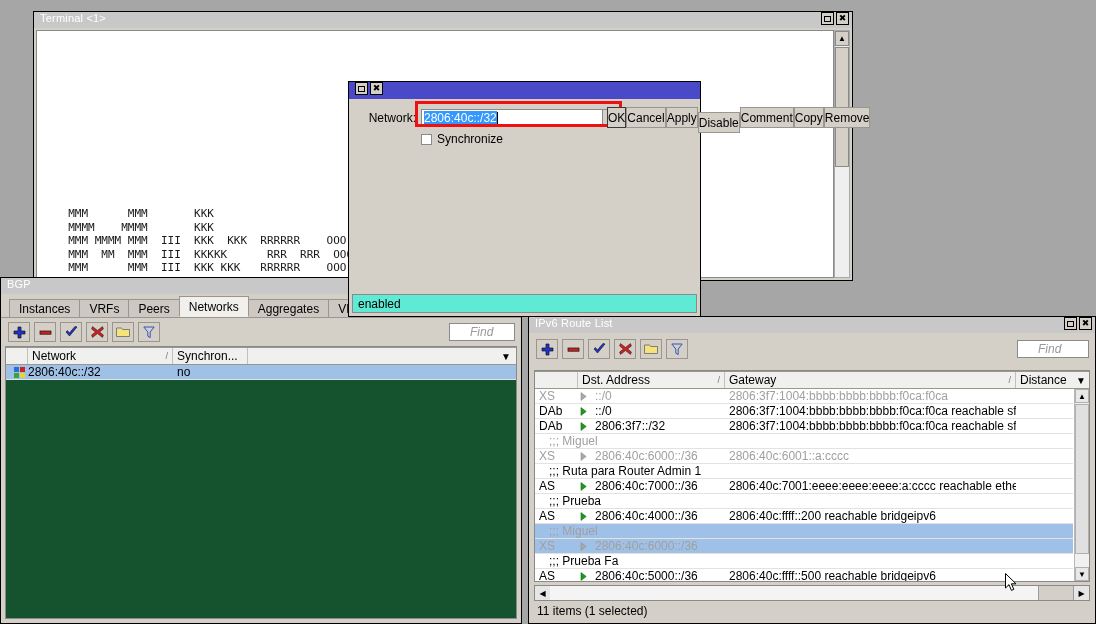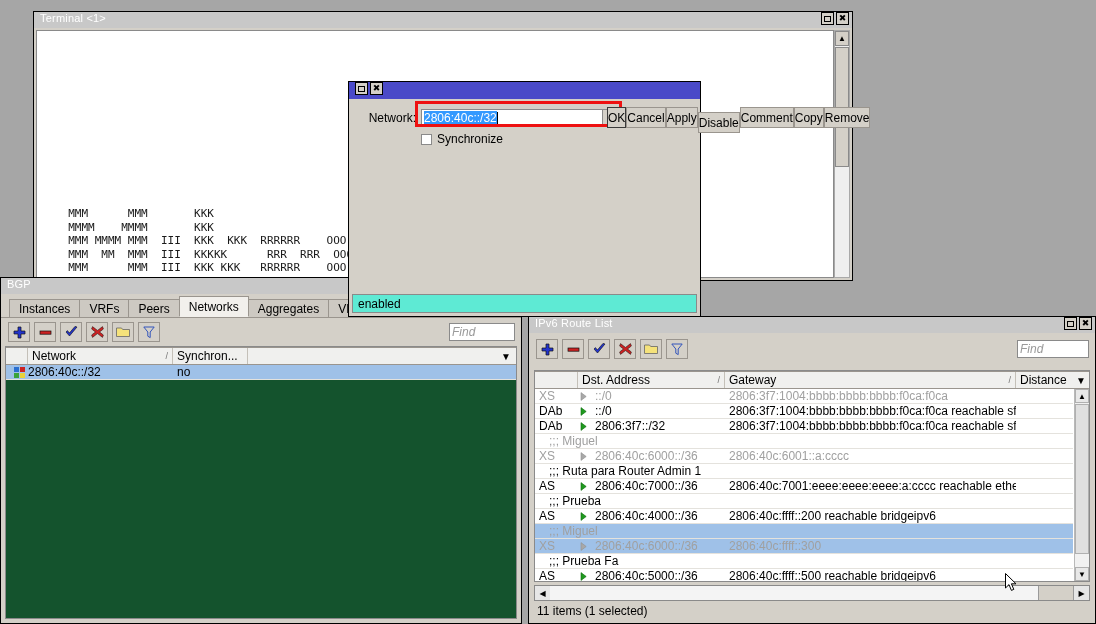--- a/index.html
+++ b/index.html
@@ -93,21 +93,21 @@
   
   .toolbar{display:flex;align-items:center;gap:4px;padding:4px 5px 3px 7px;}
   .tb-icon{
     width:22px;height:20px;border:1px solid #9a958e;background:#d4d0c8;
     display:flex;align-items:center;justify-content:center;box-sizing:border-box;
   }
   .find{
     position:absolute;right:6px;width:66px;height:18px;background:#fff;
     border:1px solid #8a8a8a;box-sizing:border-box;color:#9a9a9a;
     font-style:italic;font-size:12px;display:flex;align-items:center;
-    padding-left:2px;
+    padding-left:20px;
   }
   .grid-head{
     display:flex;height:18px;background:#f0f0ee;border-top:1px solid #9a958e;
     border-bottom:1px solid #9a958e;box-sizing:border-box;font-size:12px;
   }
   .gh{
     border-right:1px solid #c4c0b8;box-sizing:border-box;
     display:flex;align-items:center;padding-left:4px;position:relative;
     overflow:hidden;white-space:nowrap;
   }
@@ -436,21 +436,20 @@
         <div class="row disabled sel">
           <div class="cell" style="width: 43px;">XS</div>
           <div class="cell" style="width: 147px; padding-left: 0px;">
             <span class="arrow-glyph">
               <svg width="7" height="9" viewBox="0 0 7 9">
                 <path d="M1,0.6 L6.2,4.5 L1,8.4 Z" fill="#a8a8a8" stroke="#909090" stroke-width=".6"></path>
               </svg>
             </span>
             <span style="margin-left: 7px;">2806:40c:6000::/36</span>
           </div>
-          <div class="cell" style="width: 291px;">2806:40c:ffff::300</div>
           <div class="cell" style="flex: 1 1 0%;"></div>
         </div>
         <div class="comment-row">
           <span>;;; Prueba Fa</span>
         </div>
         <div class="row">
           <div class="cell" style="width: 43px;">AS</div>
           <div class="cell" style="width: 147px; padding-left: 0px;">
             <span class="arrow-glyph">
               <svg width="7" height="9" viewBox="0 0 7 9">

